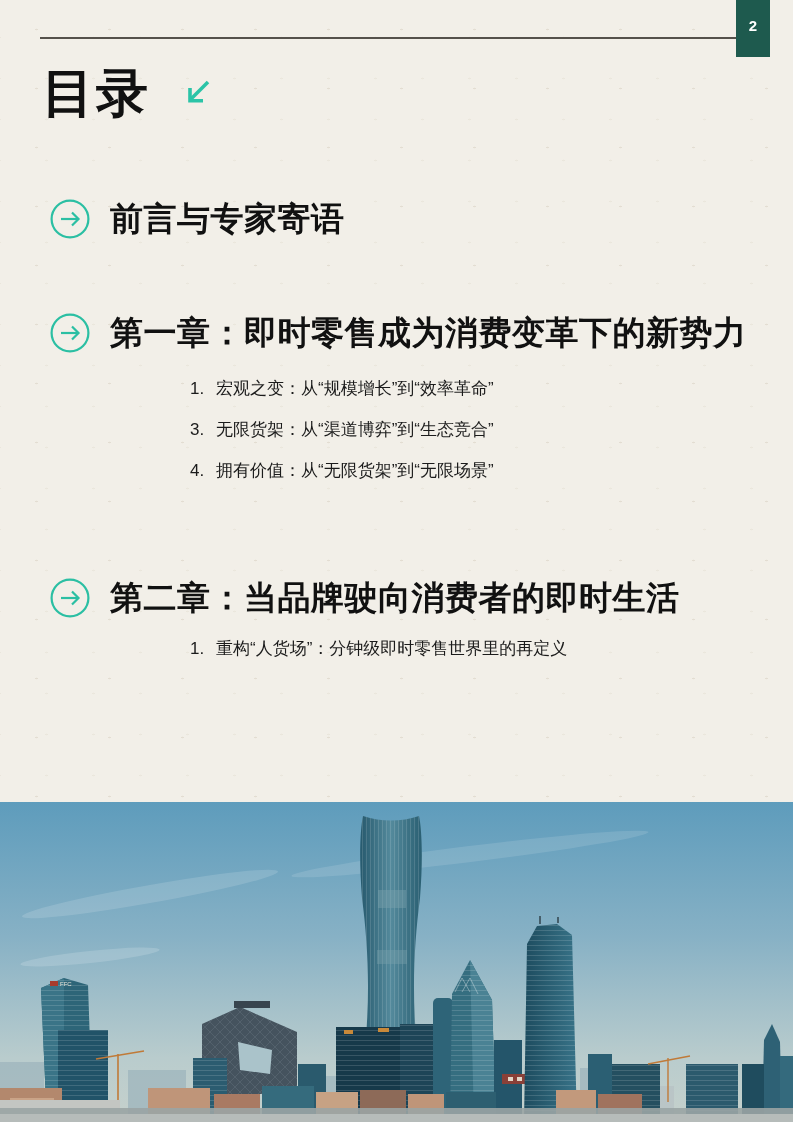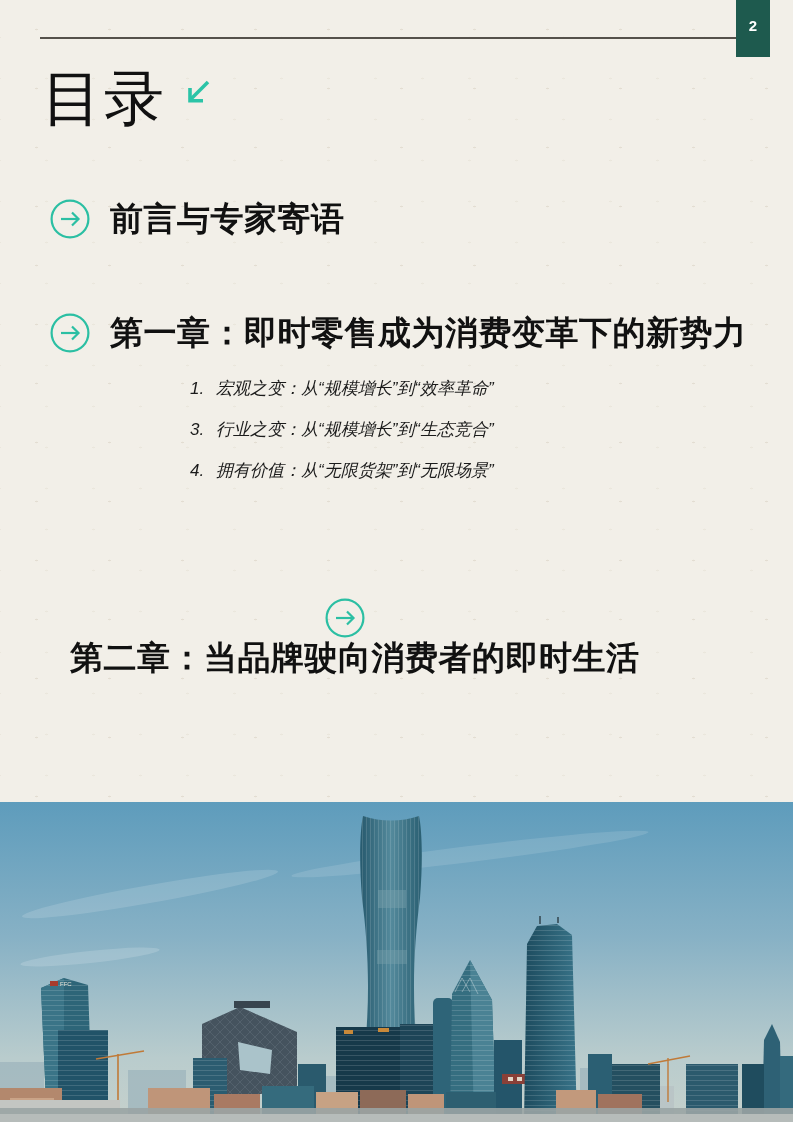--- a/index.html
+++ b/index.html
@@ -23,39 +23,39 @@
     position:absolute; left:40px; top:37px; width:697px; height:2px;
     background:#55514b;
   }
   .page-badge{
     position:absolute; left:736px; top:0; width:34px; height:57px;
     background:#1e5a4e; display:flex; align-items:center; justify-content:center;
   }
   .page-badge span{ color:#ffffff; font-size:15px; font-weight:700; margin-top:-6px; }
   .title-row{ position:absolute; left:42px; top:64px; }
   .title-row h1{
-    font-size:60px; font-weight:400; letter-spacing:2px; line-height:1.15; color:#111;
+    font-size:52px; font-weight:700; letter-spacing:2px; line-height:1.15; color:#111;
     display:inline-block;
   }
   .dl-arrow{ position:absolute; left:138px; top:12px; }
   .entry-head{ position:absolute; left:50px; display:flex; align-items:center; }
   .entry-head .bullet{ width:40px; height:40px; flex:0 0 40px; }
   .entry-head h2{
     font-size:33px; font-weight:800; color:#111; line-height:40px;
     margin-left:20px; white-space:nowrap; letter-spacing:0.5px;
   }
   .head-1{ top:199px; }
   .head-2{ top:313px; }
-  .head-3{ top:598px;flex-direction:column; }
+  .head-3{ top:578px; }
   ol.subs{ position:absolute; left:190px; list-style:none; }
   .subs-1{ top:378px; }
   .subs-2{ top:638px; }
   ol.subs li{
     font-size:17px; font-weight:500; color:#1b1b1b; line-height:22px;
-    margin-bottom:19px; white-space:nowrap;font-style:italic;
+    margin-bottom:19px; white-space:nowrap;
   }
   .subs-2 li{ margin-bottom:17px; }
   ol.subs li .num{ display:inline-block; min-width:26px; }
   .photo{
     position:absolute; left:0; top:802px; width:793px; height:320px;
   }
   .photo svg{ display:block; width:100%; height:100%; }
 </style>
 </head>
 <body>
@@ -92,37 +92,40 @@
       <path d="M22 13.5 L28.5 20 L22 26.5" stroke="#2bbfa3" stroke-width="2.2" fill="none"></path>
     </svg>
     <h2>前言与专家寄语</h2>
   </div>
 
   <ol class="subs subs-1">
     <li>
       <span class="num">1.</span><span>宏观之变：从“规模增长”到“效率革命”</span>
     </li>
     <li>
-      <span class="num">3.</span><span>行业之变：从“规模增长”到“生态竞合”</span>
+      <span class="num">3.</span><span>无限货架：从“渠道博弈”到“生态竞合”</span>
     </li>
     <li>
       <span class="num">4.</span><span>拥有价值：从“无限货架”到“无限场景”</span>
     </li>
   </ol>
 
   <div class="entry-head head-3">
     <svg class="bullet" viewBox="0 0 40 40" fill="none">
       <circle cx="20" cy="20" r="18.4" stroke="#2bbfa3" stroke-width="2.2"></circle>
       <line x1="11" y1="20" x2="27.5" y2="20" stroke="#2bbfa3" stroke-width="2.2"></line>
       <path d="M22 13.5 L28.5 20 L22 26.5" stroke="#2bbfa3" stroke-width="2.2" fill="none"></path>
     </svg>
     <h2>第二章：当品牌驶向消费者的即时生活</h2>
   </div>
 
   <ol class="subs subs-2">
+    <li>
+      <span class="num">1.</span><span>重构“人货场”：分钟级即时零售世界里的再定义</span>
+    </li>
   </ol>
 
   <div class="photo">
     <svg viewBox="0 0 793 320" preserveAspectRatio="none">
       <defs>
         <linearGradient id="sky" x1="0" y1="0" x2="0" y2="1">
           <stop offset="0" stop-color="#5e9cbc"></stop>
           <stop offset="0.42" stop-color="#87b1c5"></stop>
           <stop offset="0.8" stop-color="#b9cccd"></stop>
           <stop offset="1" stop-color="#c6d1cc"></stop>

